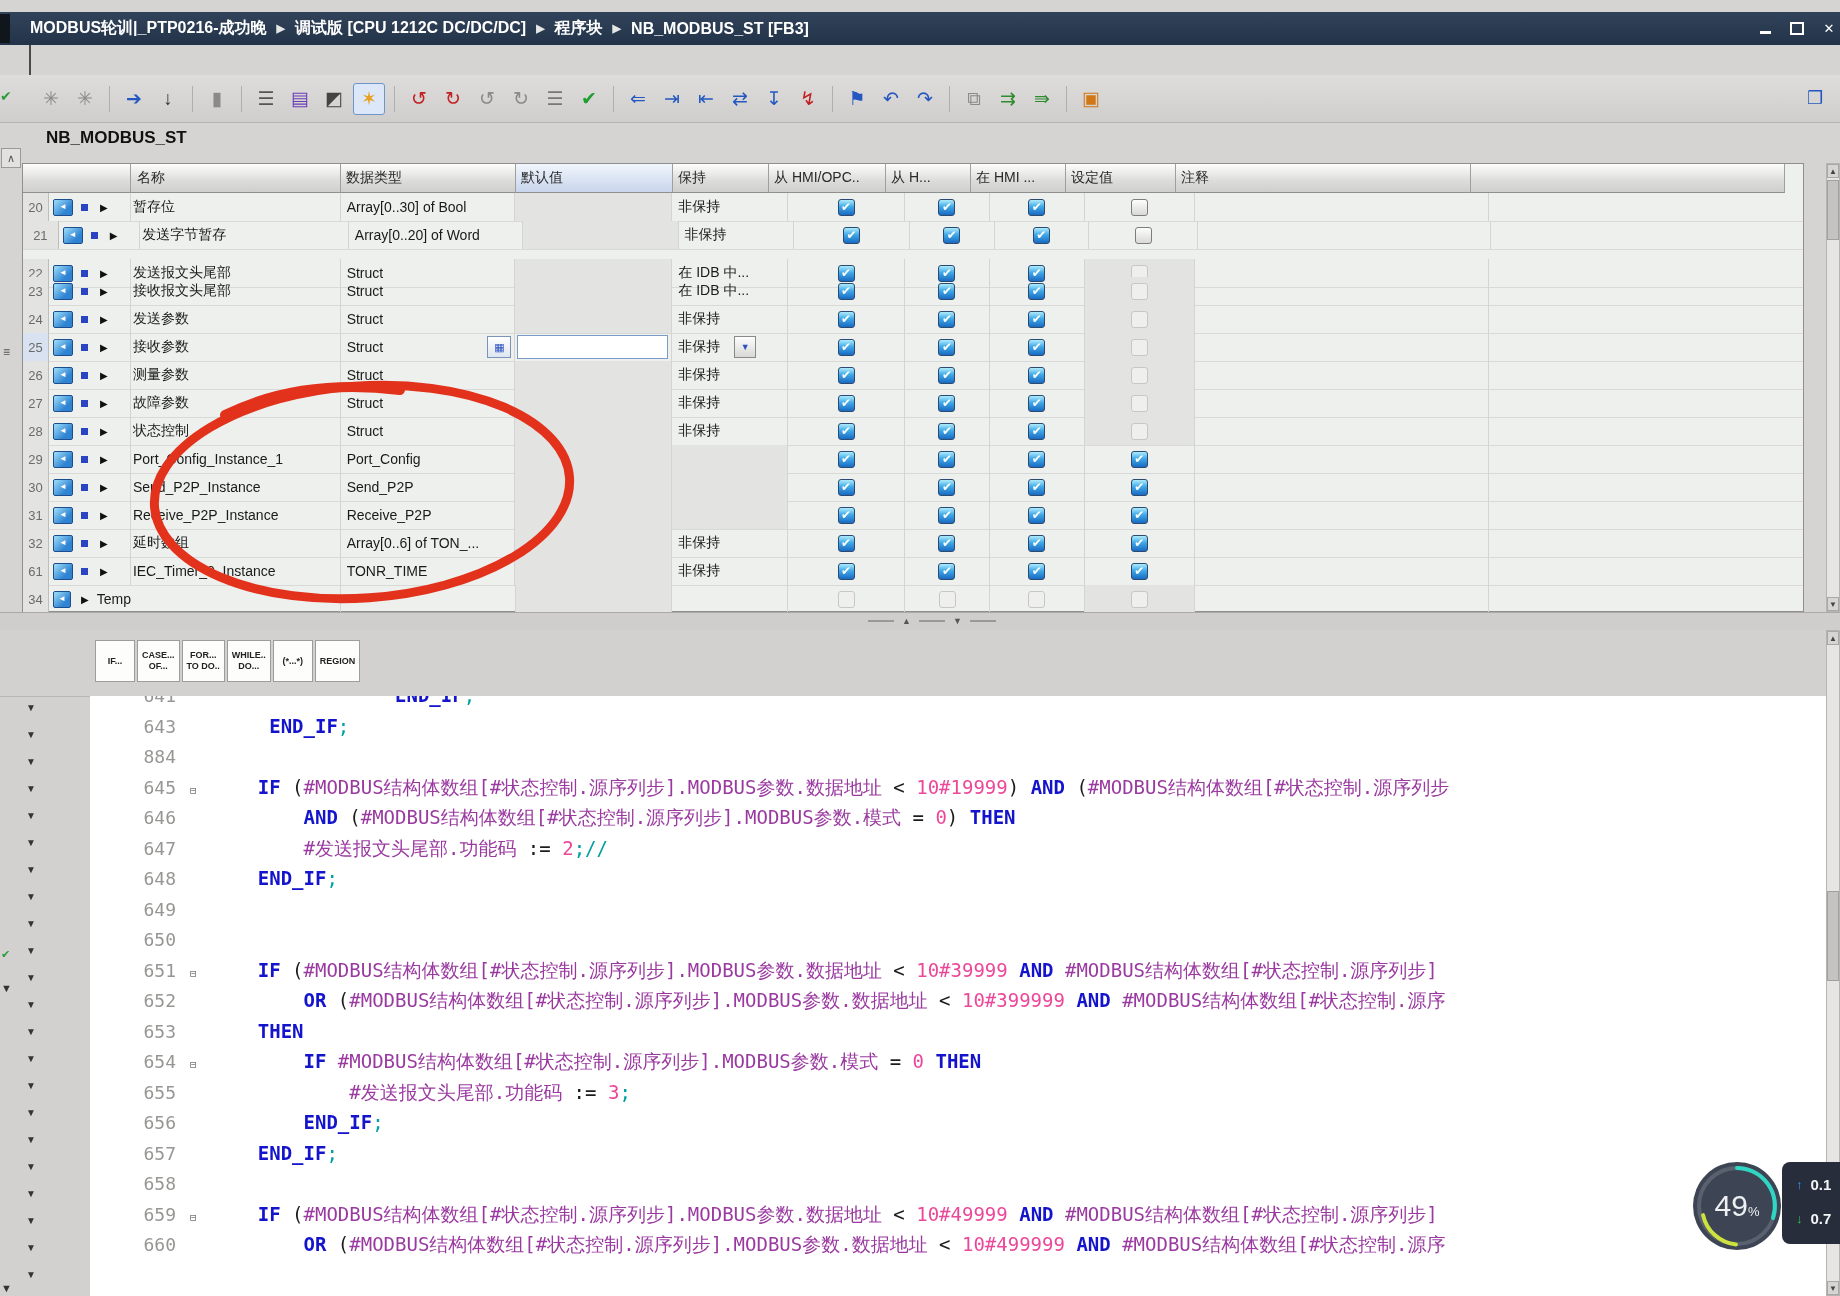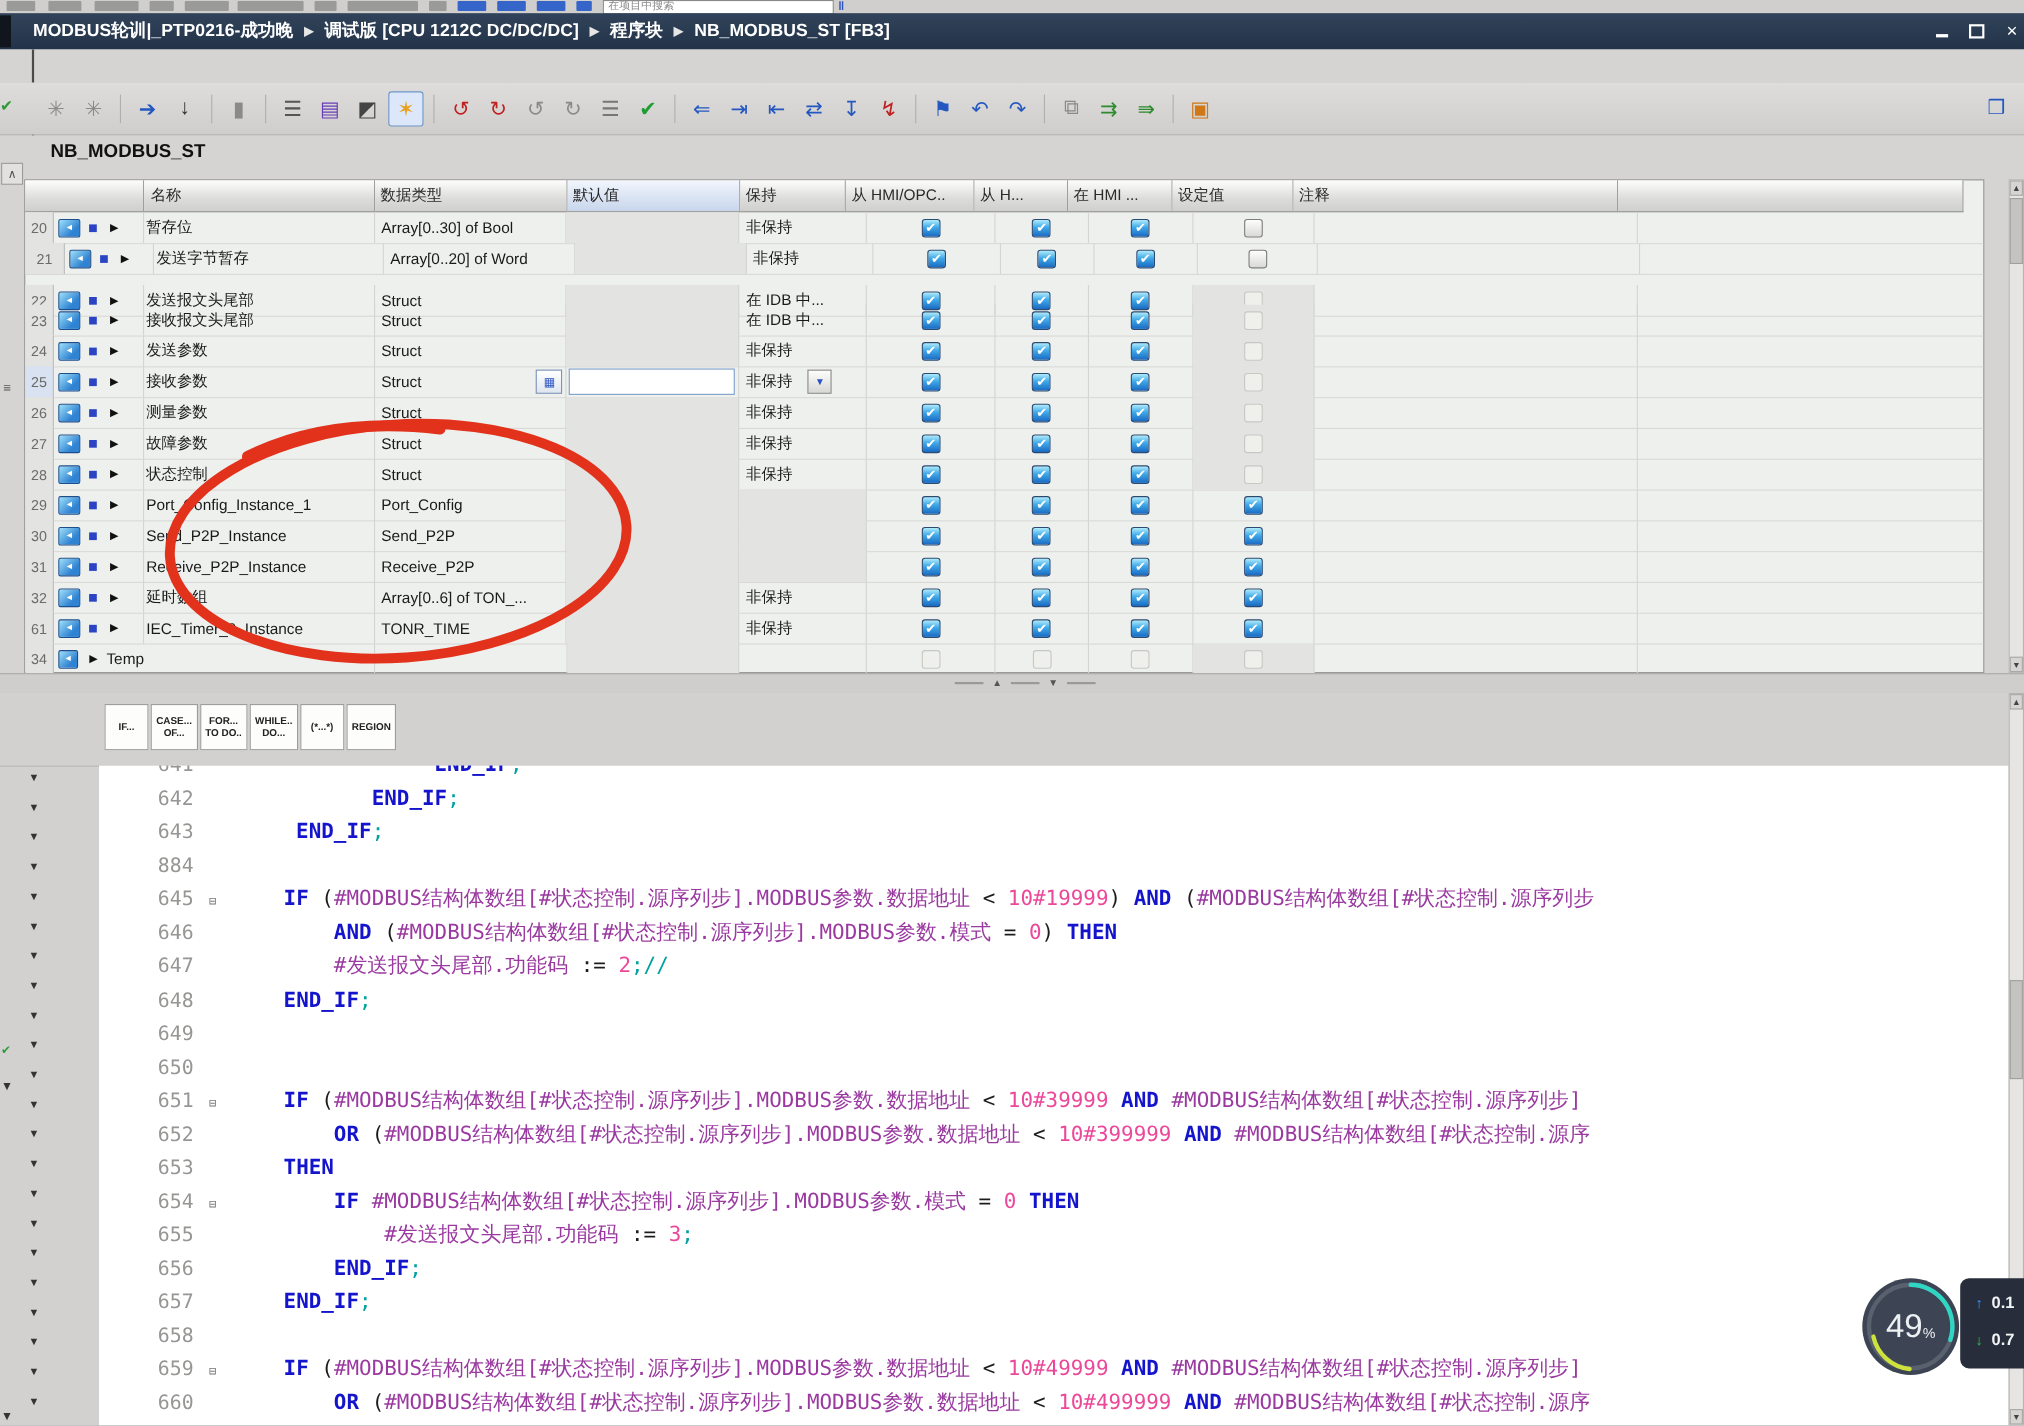--- a/index.html
+++ b/index.html
@@ -102,39 +102,20 @@
   .badge-circle{position:absolute;left:1692px;top:1161px;width:90px;height:90px;}
   .badge-num{position:absolute;left:0;top:0;width:90px;height:90px;display:flex;align-items:center;justify-content:center;
              color:#eef1f4;font-size:30px;font-family:"Liberation Sans",sans-serif;}
   .badge-num .pct{font-size:13px;margin-top:10px;}
 </style>
 </head>
 <body>
 
 <div class="screen">
 
-  <div class="top-strip">
-    <div id="ts-blobs">
-        <span class="ts-blob" style="left: 6px; width: 26px;"></span>
-        <span class="ts-blob" style="left: 44px; width: 30px;"></span>
-        <span class="ts-blob" style="left: 86px; width: 40px;"></span>
-        <span class="ts-blob" style="left: 136px; width: 22px;"></span>
-        <span class="ts-blob" style="left: 168px; width: 40px;"></span>
-        <span class="ts-blob" style="left: 216px; width: 60px;"></span>
-        <span class="ts-blob" style="left: 286px; width: 20px;"></span>
-        <span class="ts-blob" style="left: 316px; width: 64px;"></span>
-        <span class="ts-blob" style="left: 390px; width: 16px;"></span>
-        <span class="ts-blob blue" style="left: 416px; width: 26px;"></span>
-        <span class="ts-blob blue" style="left: 452px; width: 26px;"></span>
-        <span class="ts-blob blue" style="left: 488px; width: 26px;"></span>
-        <span class="ts-blob blue" style="left: 524px; width: 14px;"></span>
-      </div>
-    <div class="ts-search">在项目中搜索</div>
-    <div class="ts-pause">‖</div>
-  </div>
 
   <div class="titlebar">
     <div class="tb-left-tab"></div>
     <div class="crumbs" id="crumbs">
         <span>MODBUS轮训|_PTP0216-成功晚</span>
         <span class="crumb-sep">▶</span>
         <span>调试版 [CPU 1212C DC/DC/DC]</span>
         <span class="crumb-sep">▶</span>
         <span>程序块</span>
         <span class="crumb-sep">▶</span>
@@ -742,21 +723,20 @@
         </div>
         <div class="snip-btn">
           <span>REGION</span>
         </div>
       </div>
   </div>
 
   <div class="code-area">
     <div class="code-inner" id="code-inner">
         <div class="cline"><span class="lnum">641</span><span class="fold"> </span><span class="tok-p">                </span><span class="tok-k">END_IF</span><span class="tok-s">;</span></div>
-        <div class="cline"><span class="lnum">642</span><span class="fold"> </span><span class="tok-p">           </span><span class="tok-k">END_IF</span><span class="tok-s">;</span></div>
         <div class="cline"><span class="lnum">643</span><span class="fold"> </span><span class="tok-p">     </span><span class="tok-k">END_IF</span><span class="tok-s">;</span></div>
         <div class="cline"><span class="lnum">884</span><span class="fold"> </span></div>
         <div class="cline"><span class="lnum">645</span><span class="fold">⊟</span><span class="tok-p">    </span><span class="tok-k">IF</span><span class="tok-p"> (</span><span class="tok-v">#MODBUS结构体数组[#状态控制.源序列步].MODBUS参数.数据地址</span><span class="tok-p"> &lt; </span><span class="tok-n">10#19999</span><span class="tok-p">) </span><span class="tok-k">AND</span><span class="tok-p"> (</span><span class="tok-v">#MODBUS结构体数组[#状态控制.源序列步</span></div>
         <div class="cline"><span class="lnum">646</span><span class="fold"> </span><span class="tok-p">        </span><span class="tok-k">AND</span><span class="tok-p"> (</span><span class="tok-v">#MODBUS结构体数组[#状态控制.源序列步].MODBUS参数.模式</span><span class="tok-p"> = </span><span class="tok-n">0</span><span class="tok-p">) </span><span class="tok-k">THEN</span></div>
         <div class="cline"><span class="lnum">647</span><span class="fold"> </span><span class="tok-p">        </span><span class="tok-v">#发送报文头尾部.功能码</span><span class="tok-p"> := </span><span class="tok-n">2</span><span class="tok-s">;</span><span class="tok-c">//</span></div>
         <div class="cline"><span class="lnum">648</span><span class="fold"> </span><span class="tok-p">    </span><span class="tok-k">END_IF</span><span class="tok-s">;</span></div>
         <div class="cline"><span class="lnum">649</span><span class="fold"> </span></div>
         <div class="cline"><span class="lnum">650</span><span class="fold"> </span></div>
         <div class="cline"><span class="lnum">651</span><span class="fold">⊟</span><span class="tok-p">    </span><span class="tok-k">IF</span><span class="tok-p"> (</span><span class="tok-v">#MODBUS结构体数组[#状态控制.源序列步].MODBUS参数.数据地址</span><span class="tok-p"> &lt; </span><span class="tok-n">10#39999</span><span class="tok-p"> </span><span class="tok-k">AND</span><span class="tok-p"> </span><span class="tok-v">#MODBUS结构体数组[#状态控制.源序列步]</span></div>
         <div class="cline"><span class="lnum">652</span><span class="fold"> </span><span class="tok-p">        </span><span class="tok-k">OR</span><span class="tok-p"> (</span><span class="tok-v">#MODBUS结构体数组[#状态控制.源序列步].MODBUS参数.数据地址</span><span class="tok-p"> &lt; </span><span class="tok-n">10#399999</span><span class="tok-p"> </span><span class="tok-k">AND</span><span class="tok-p"> </span><span class="tok-v">#MODBUS结构体数组[#状态控制.源序</span></div>

